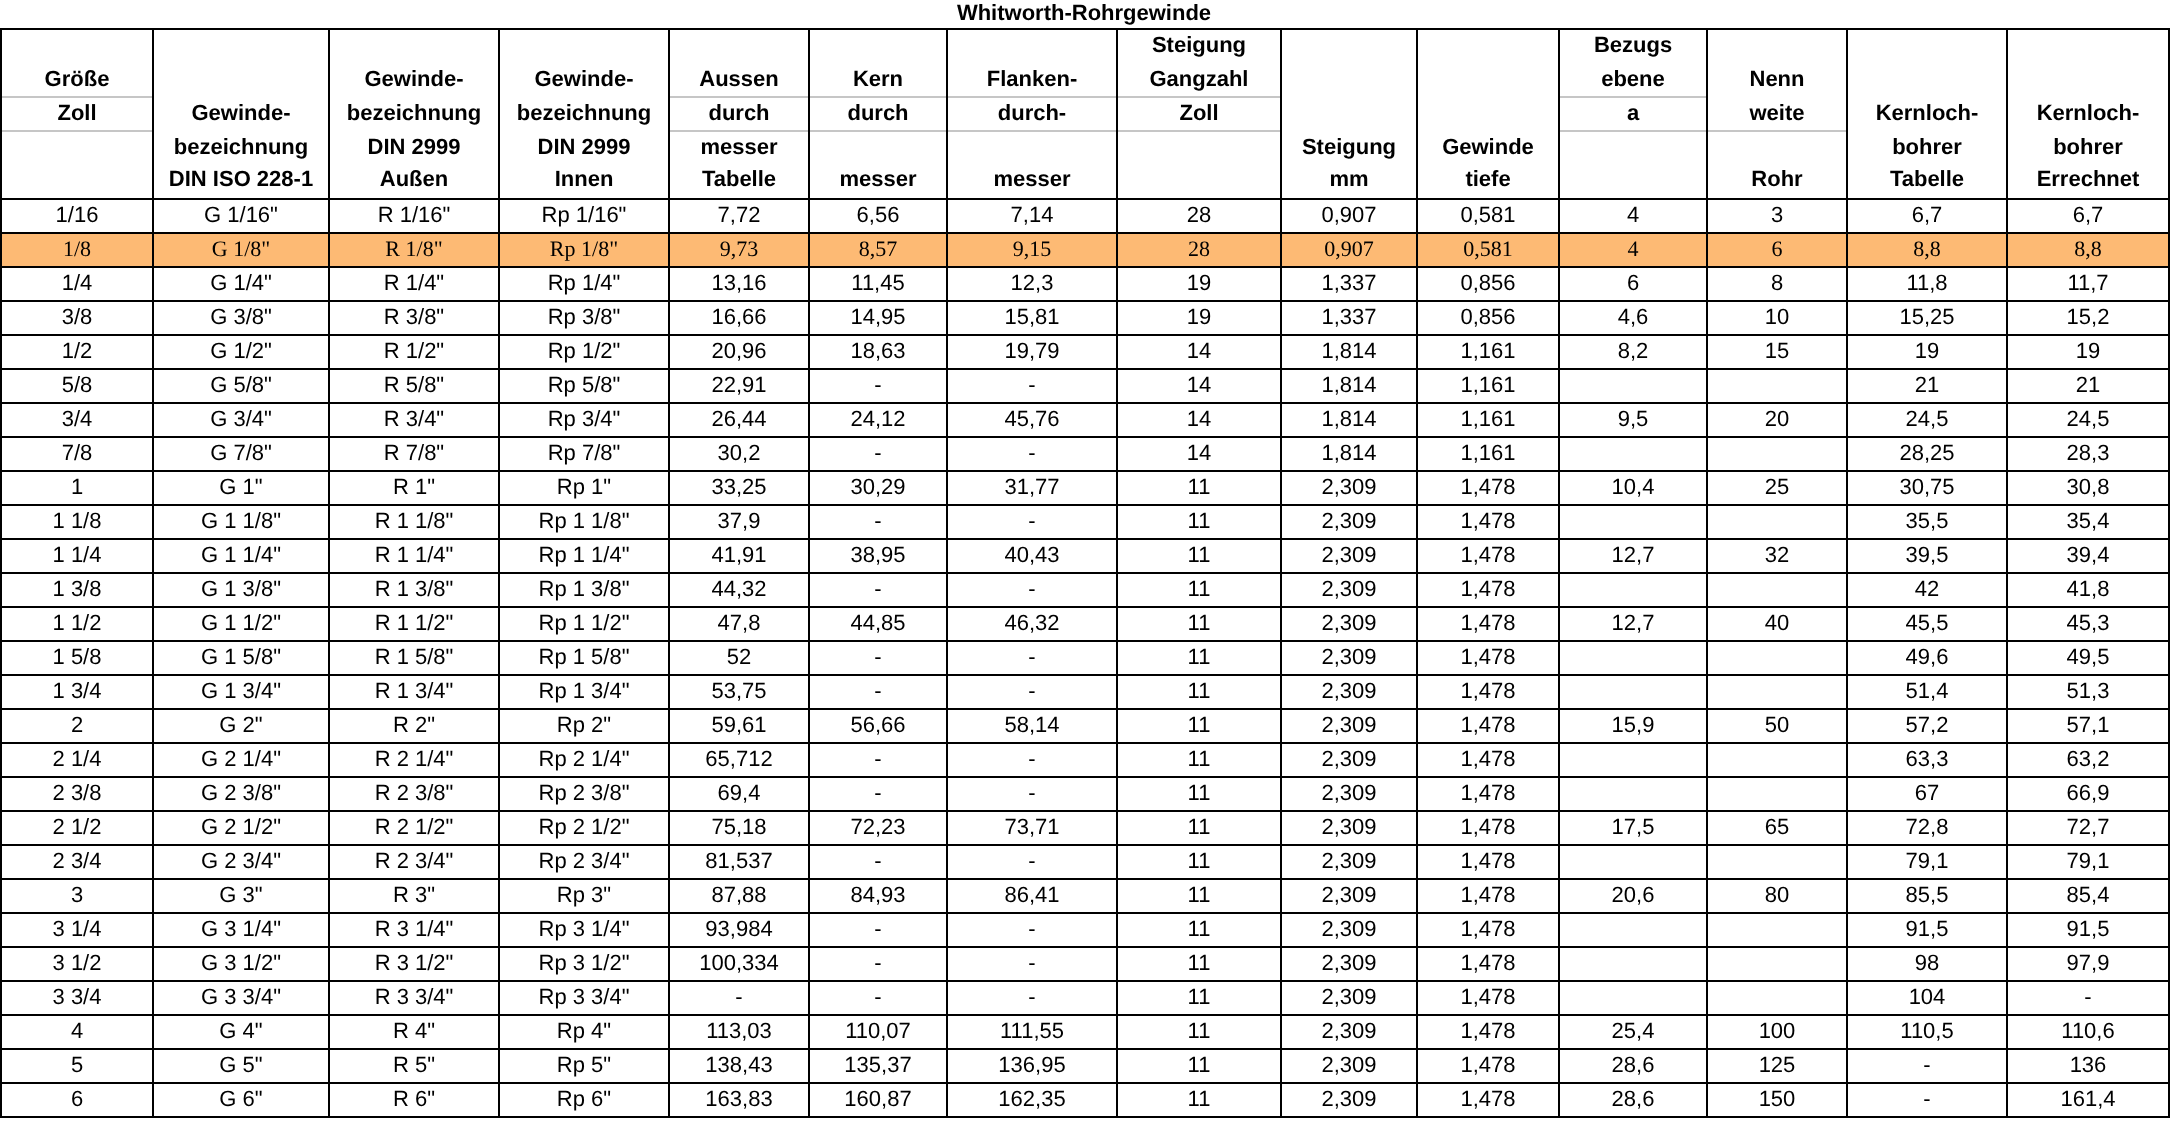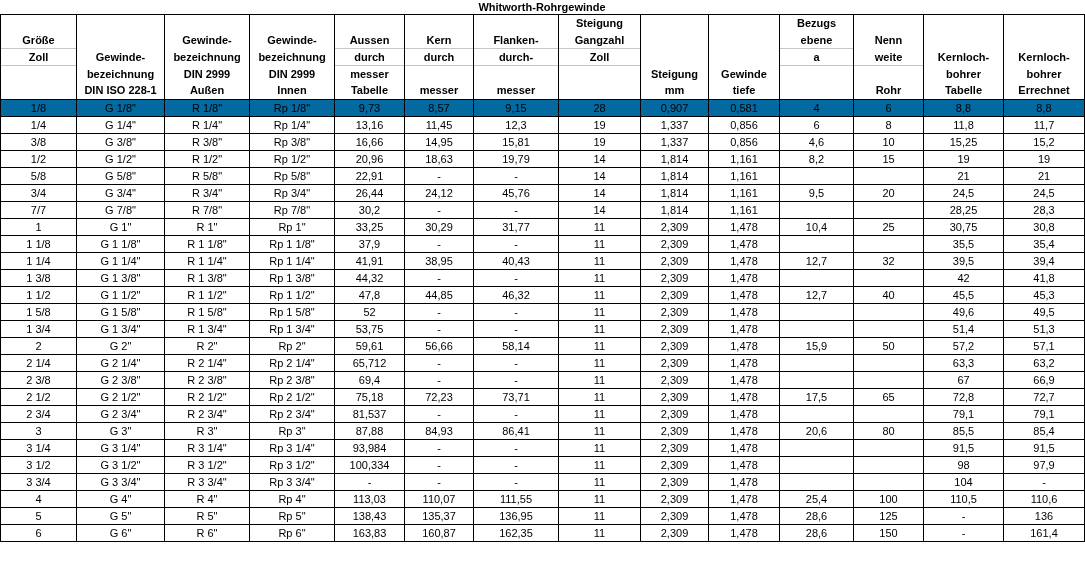--- a/index.html
+++ b/index.html
@@ -120,21 +120,37 @@
           <span class="hs r5">Tabelle</span>
         </th>
         <th>
           <span class="hs r3">Kernloch-</span>
           <span class="hs r4">bohrer</span>
           <span class="hs r5">Errechnet</span>
         </th>
       </tr>
     </thead>
     <tbody id="tbody">
-        <tr style="background: #0369a1;">
+        <tr>
+          <td>1/16</td>
+          <td>G 1/16"</td>
+          <td>R 1/16"</td>
+          <td>Rp 1/16"</td>
+          <td>7,72</td>
+          <td>6,56</td>
+          <td>7,14</td>
+          <td>28</td>
+          <td>0,907</td>
+          <td>0,581</td>
+          <td>4</td>
+          <td>3</td>
+          <td>6,7</td>
+          <td>6,7</td>
+        </tr>
+        <tr style="background: #fdba74; font-family: Liberation Serif, serif;">
           <td>1/8</td>
           <td>G 1/8"</td>
           <td>R 1/8"</td>
           <td>Rp 1/8"</td>
           <td>9,73</td>
           <td>8,57</td>
           <td>9,15</td>
           <td>28</td>
           <td>0,907</td>
           <td>0,581</td>
@@ -217,21 +233,21 @@
           <td>45,76</td>
           <td>14</td>
           <td>1,814</td>
           <td>1,161</td>
           <td>9,5</td>
           <td>20</td>
           <td>24,5</td>
           <td>24,5</td>
         </tr>
         <tr>
-          <td>7/7</td>
+          <td>7/8</td>
           <td>G 7/8"</td>
           <td>R 7/8"</td>
           <td>Rp 7/8"</td>
           <td>30,2</td>
           <td>-</td>
           <td>-</td>
           <td>14</td>
           <td>1,814</td>
           <td>1,161</td>
           <td></td>

